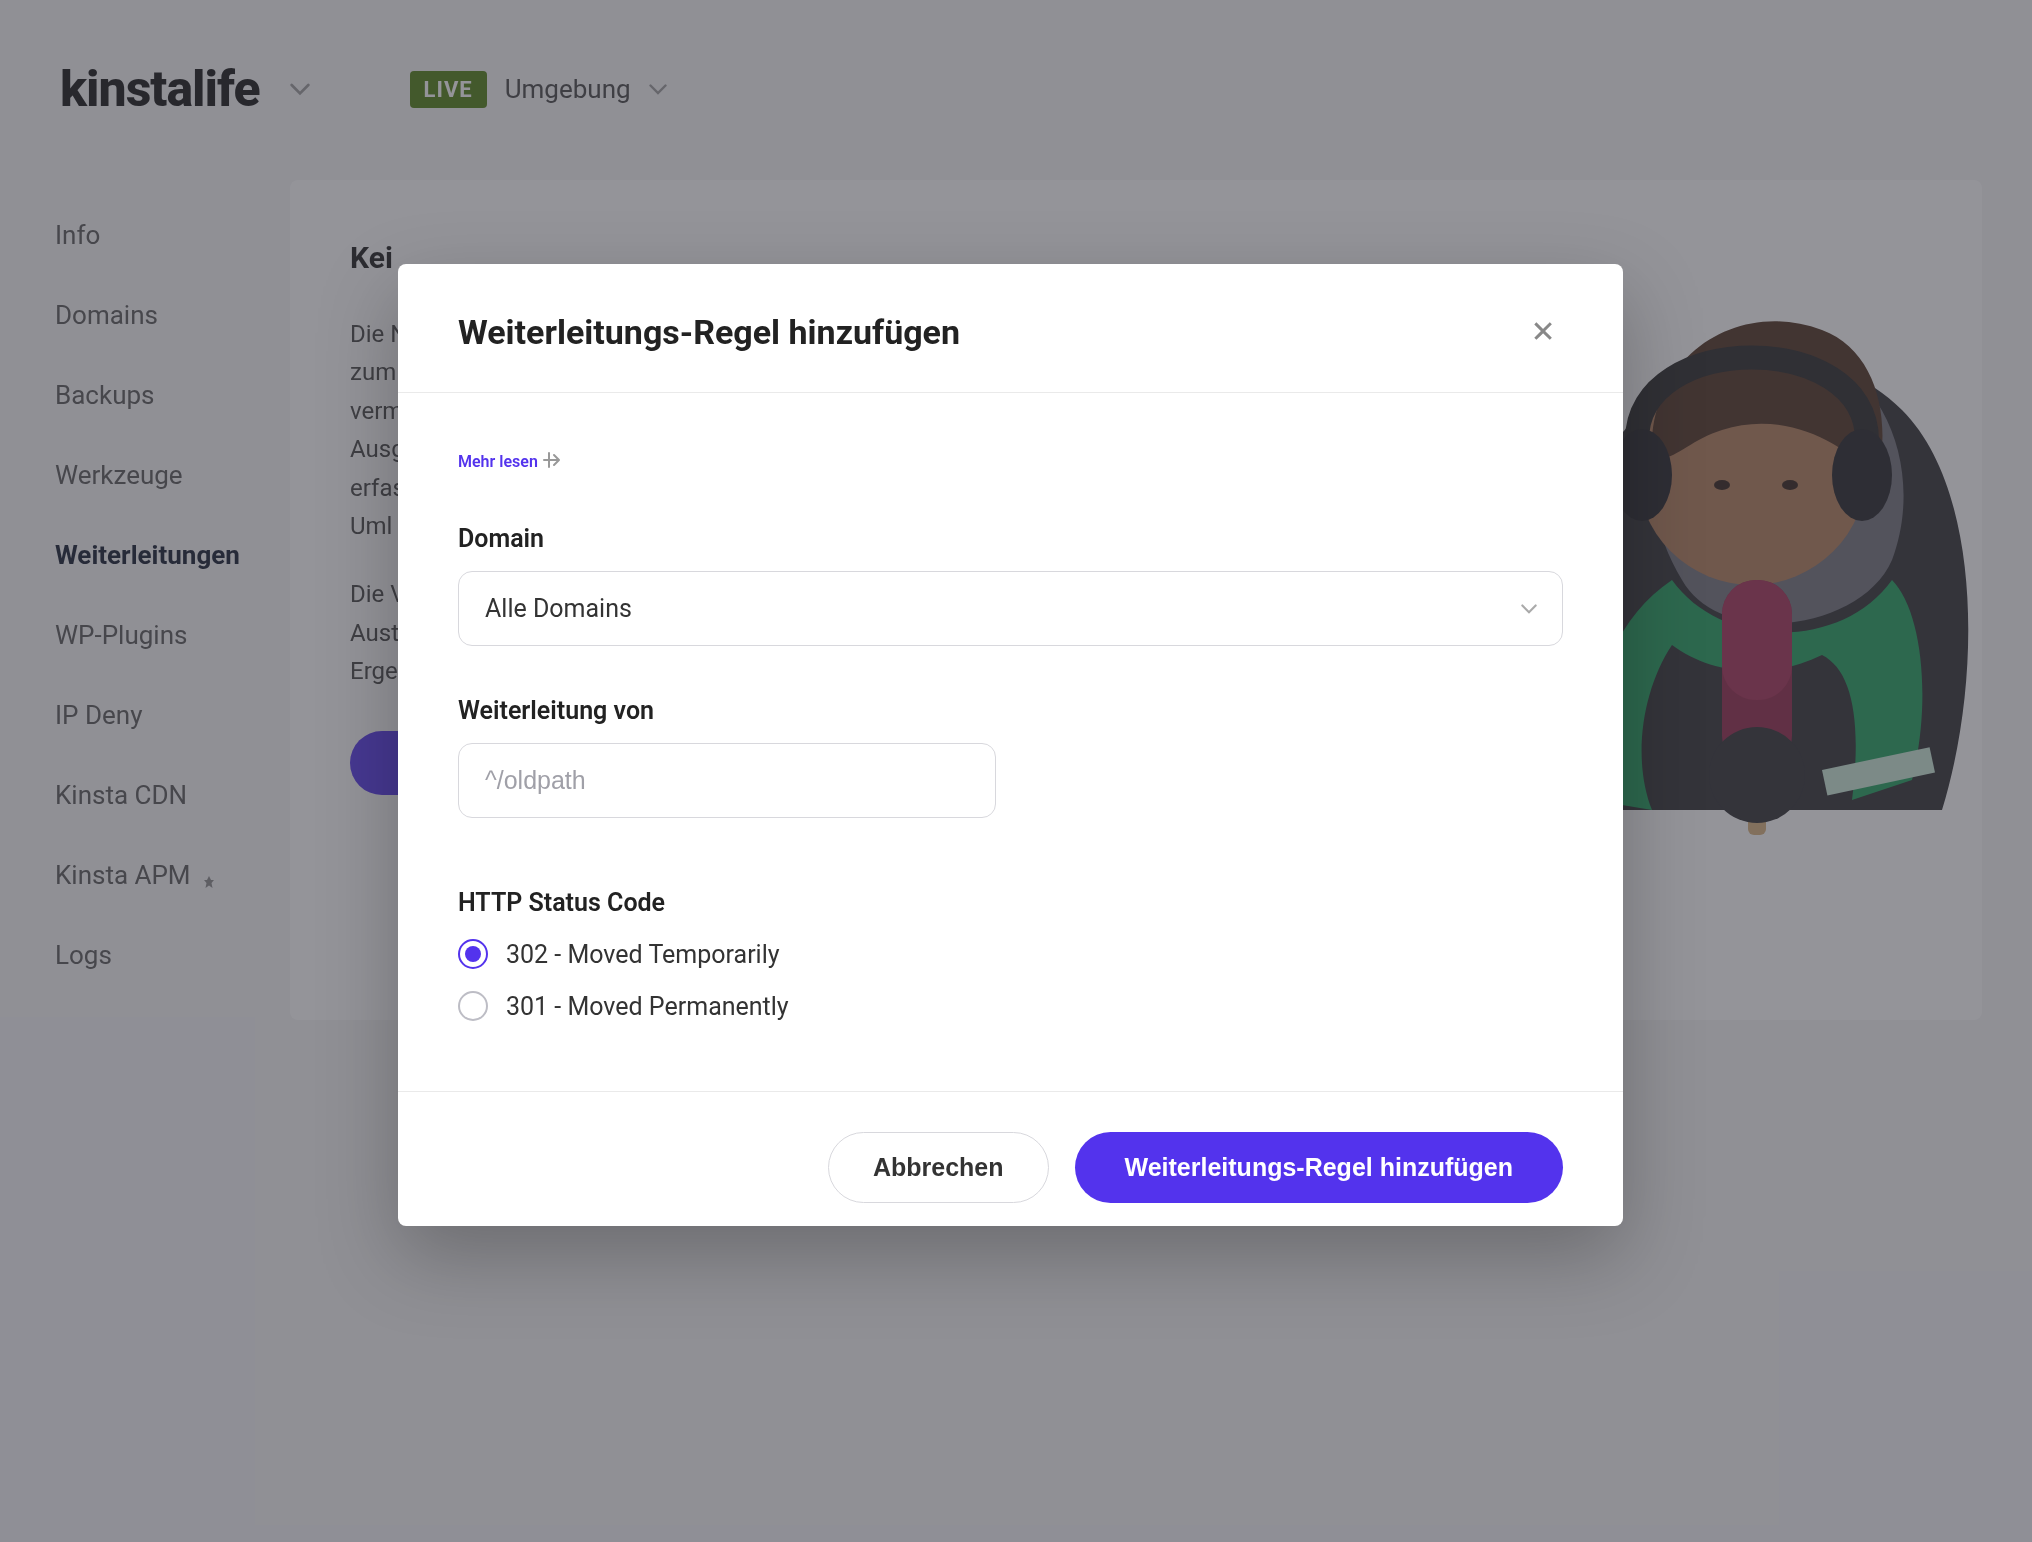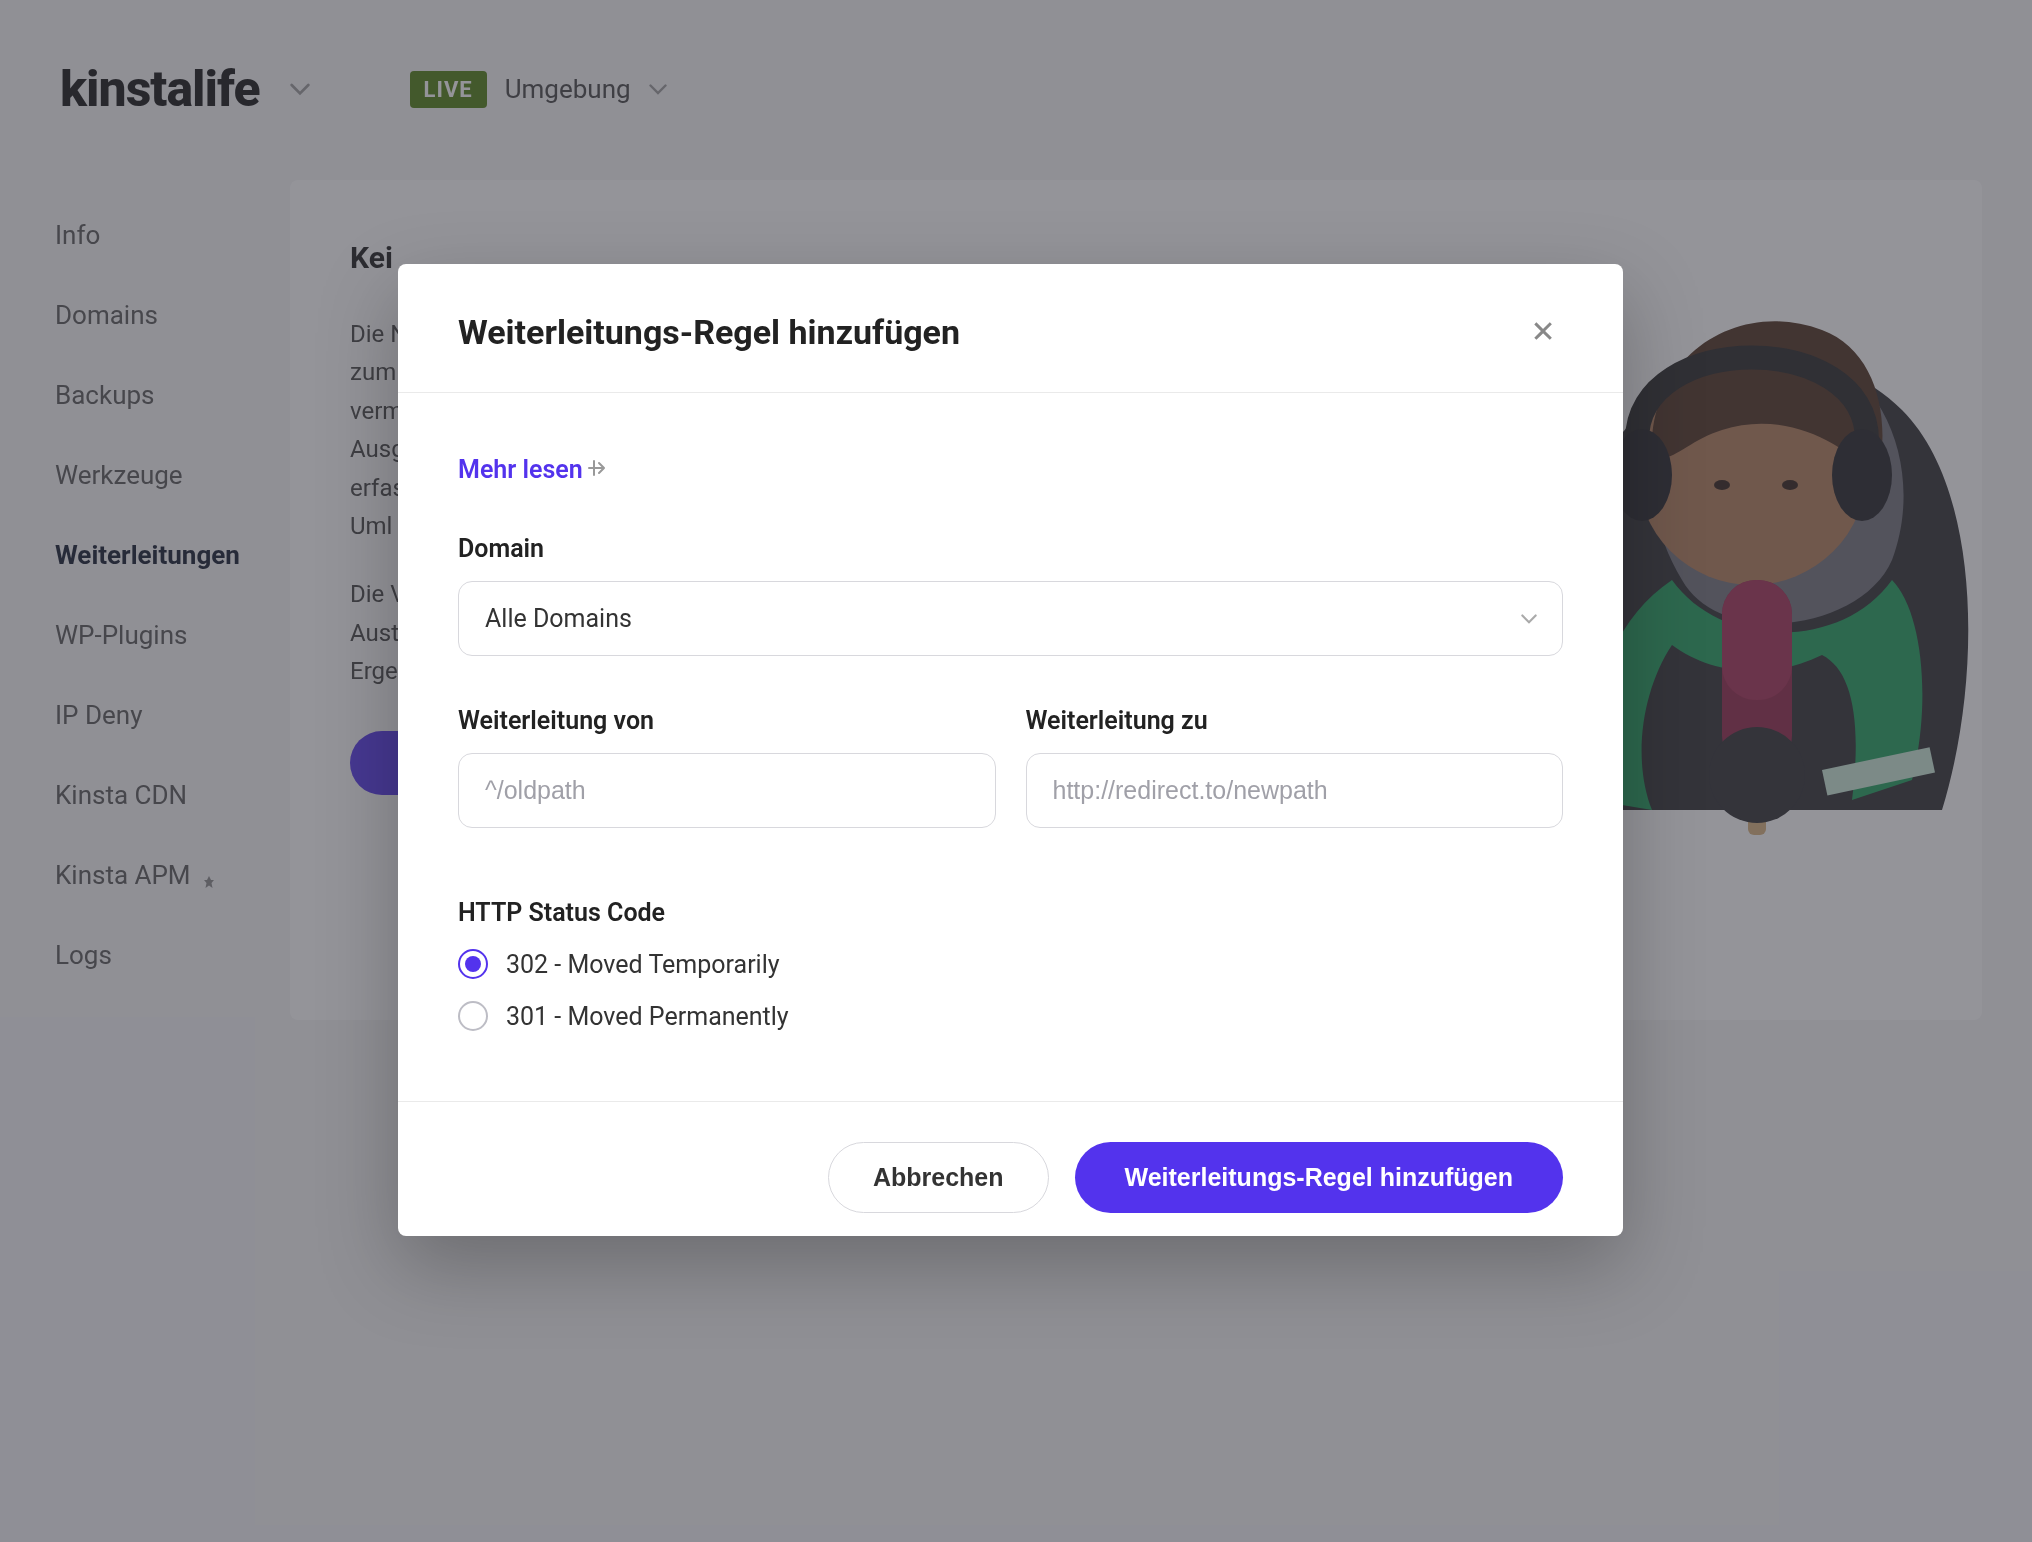--- a/index.html
+++ b/index.html
@@ -191,26 +191,26 @@
   }
   .modal-desc {
     font-size: 25px;
     color: #8a8a95;
     line-height: 1.6;
     max-width: 1020px;
   }
   .read-more {
     color: #5333ed;
     font-weight: 600;
-    font-size: 25px;
+    font-size: 16px;
     text-decoration: none;
     display: inline-flex;
     align-items: center;
     gap: 4px;
-    margin-top: 12px;
+    margin-top: 6px;
   }
   .read-more .ext {
     font-size: 22px;
     color: #999;
   }
   .form-group { margin-top: 50px; }
   .form-label {
     font-size: 25px;
     font-weight: 600;
     color: #222;
@@ -452,24 +452,20 @@
               </svg>
           </span>
         </div>
       </div>
 
       <div class="two-col">
         <div>
           <label class="form-label">Weiterleitung von</label>
           <input type="text" class="text-input" placeholder="^/oldpath" style="">
         </div>
-        <div>
-          <label class="form-label">Weiterleitung zu</label>
-          <input type="text" class="text-input" placeholder="http://redirect.to/newpath" style="">
-        </div>
       </div>
 
       <div class="radio-group">
         <label class="form-label">HTTP Status Code</label>
 
         <div class="radio-row">
           <span class="radio-outer selected">
               <span class="radio-inner"></span>
             </span>
           <span class="radio-label">302 - Moved Temporarily</span>

